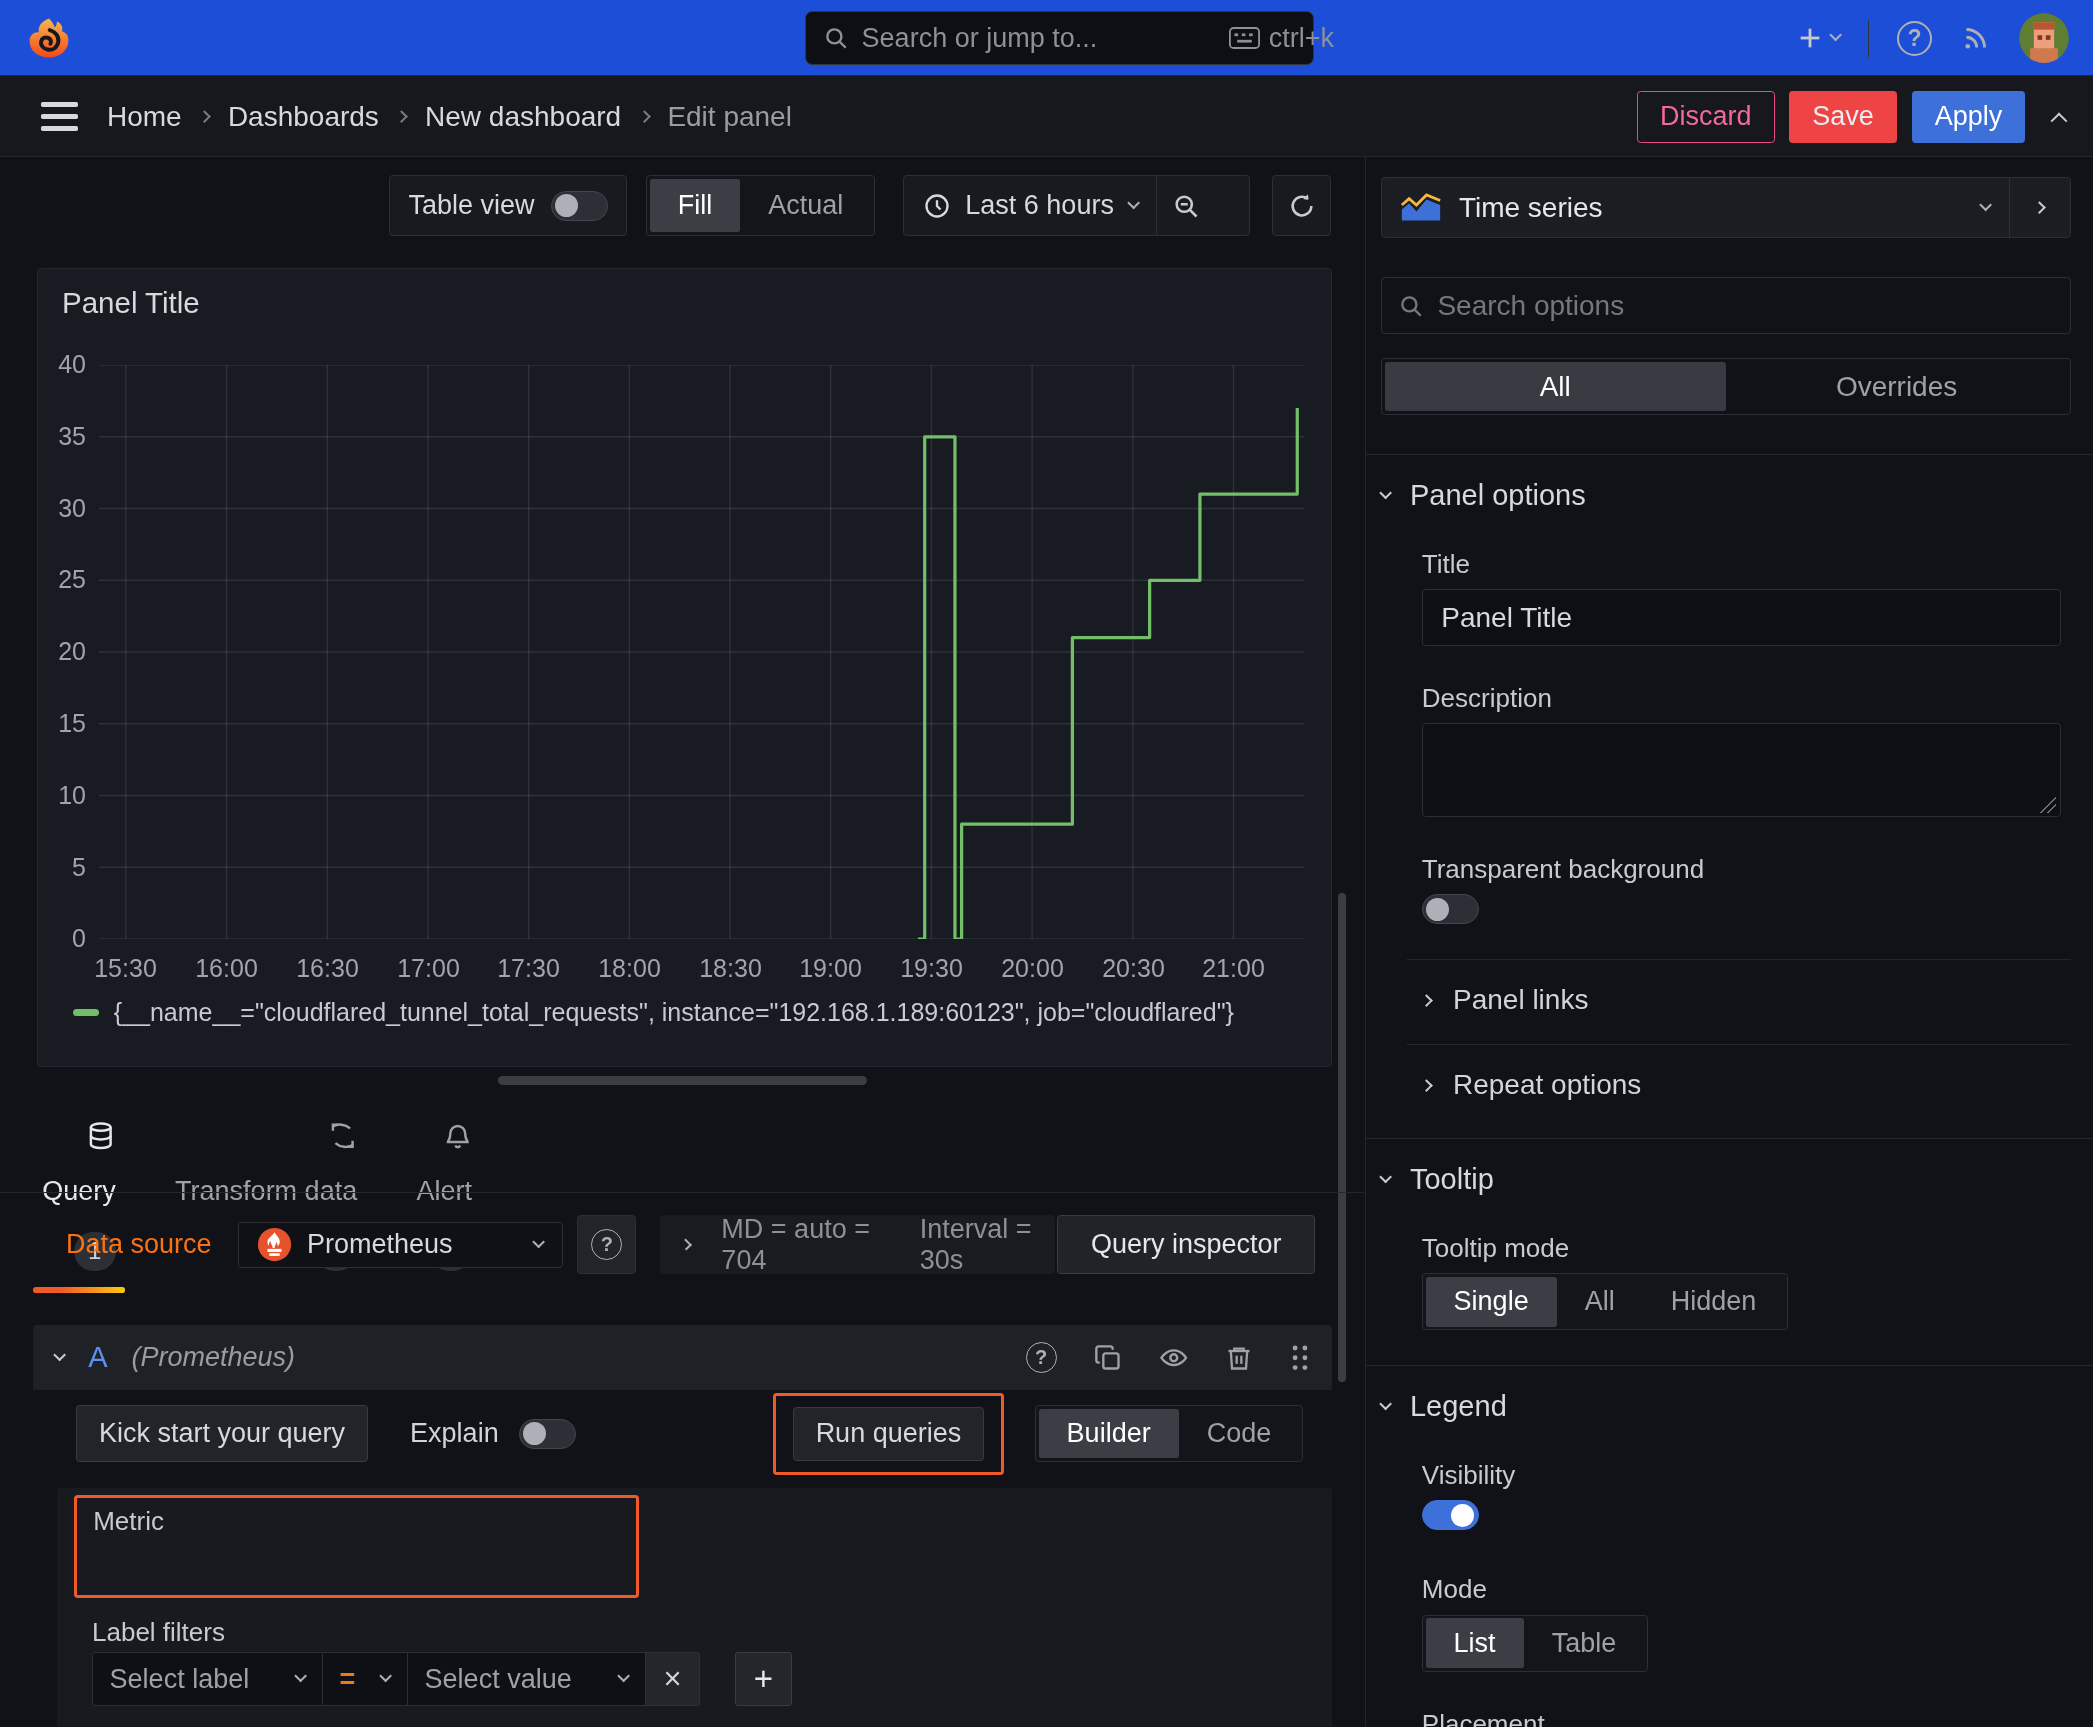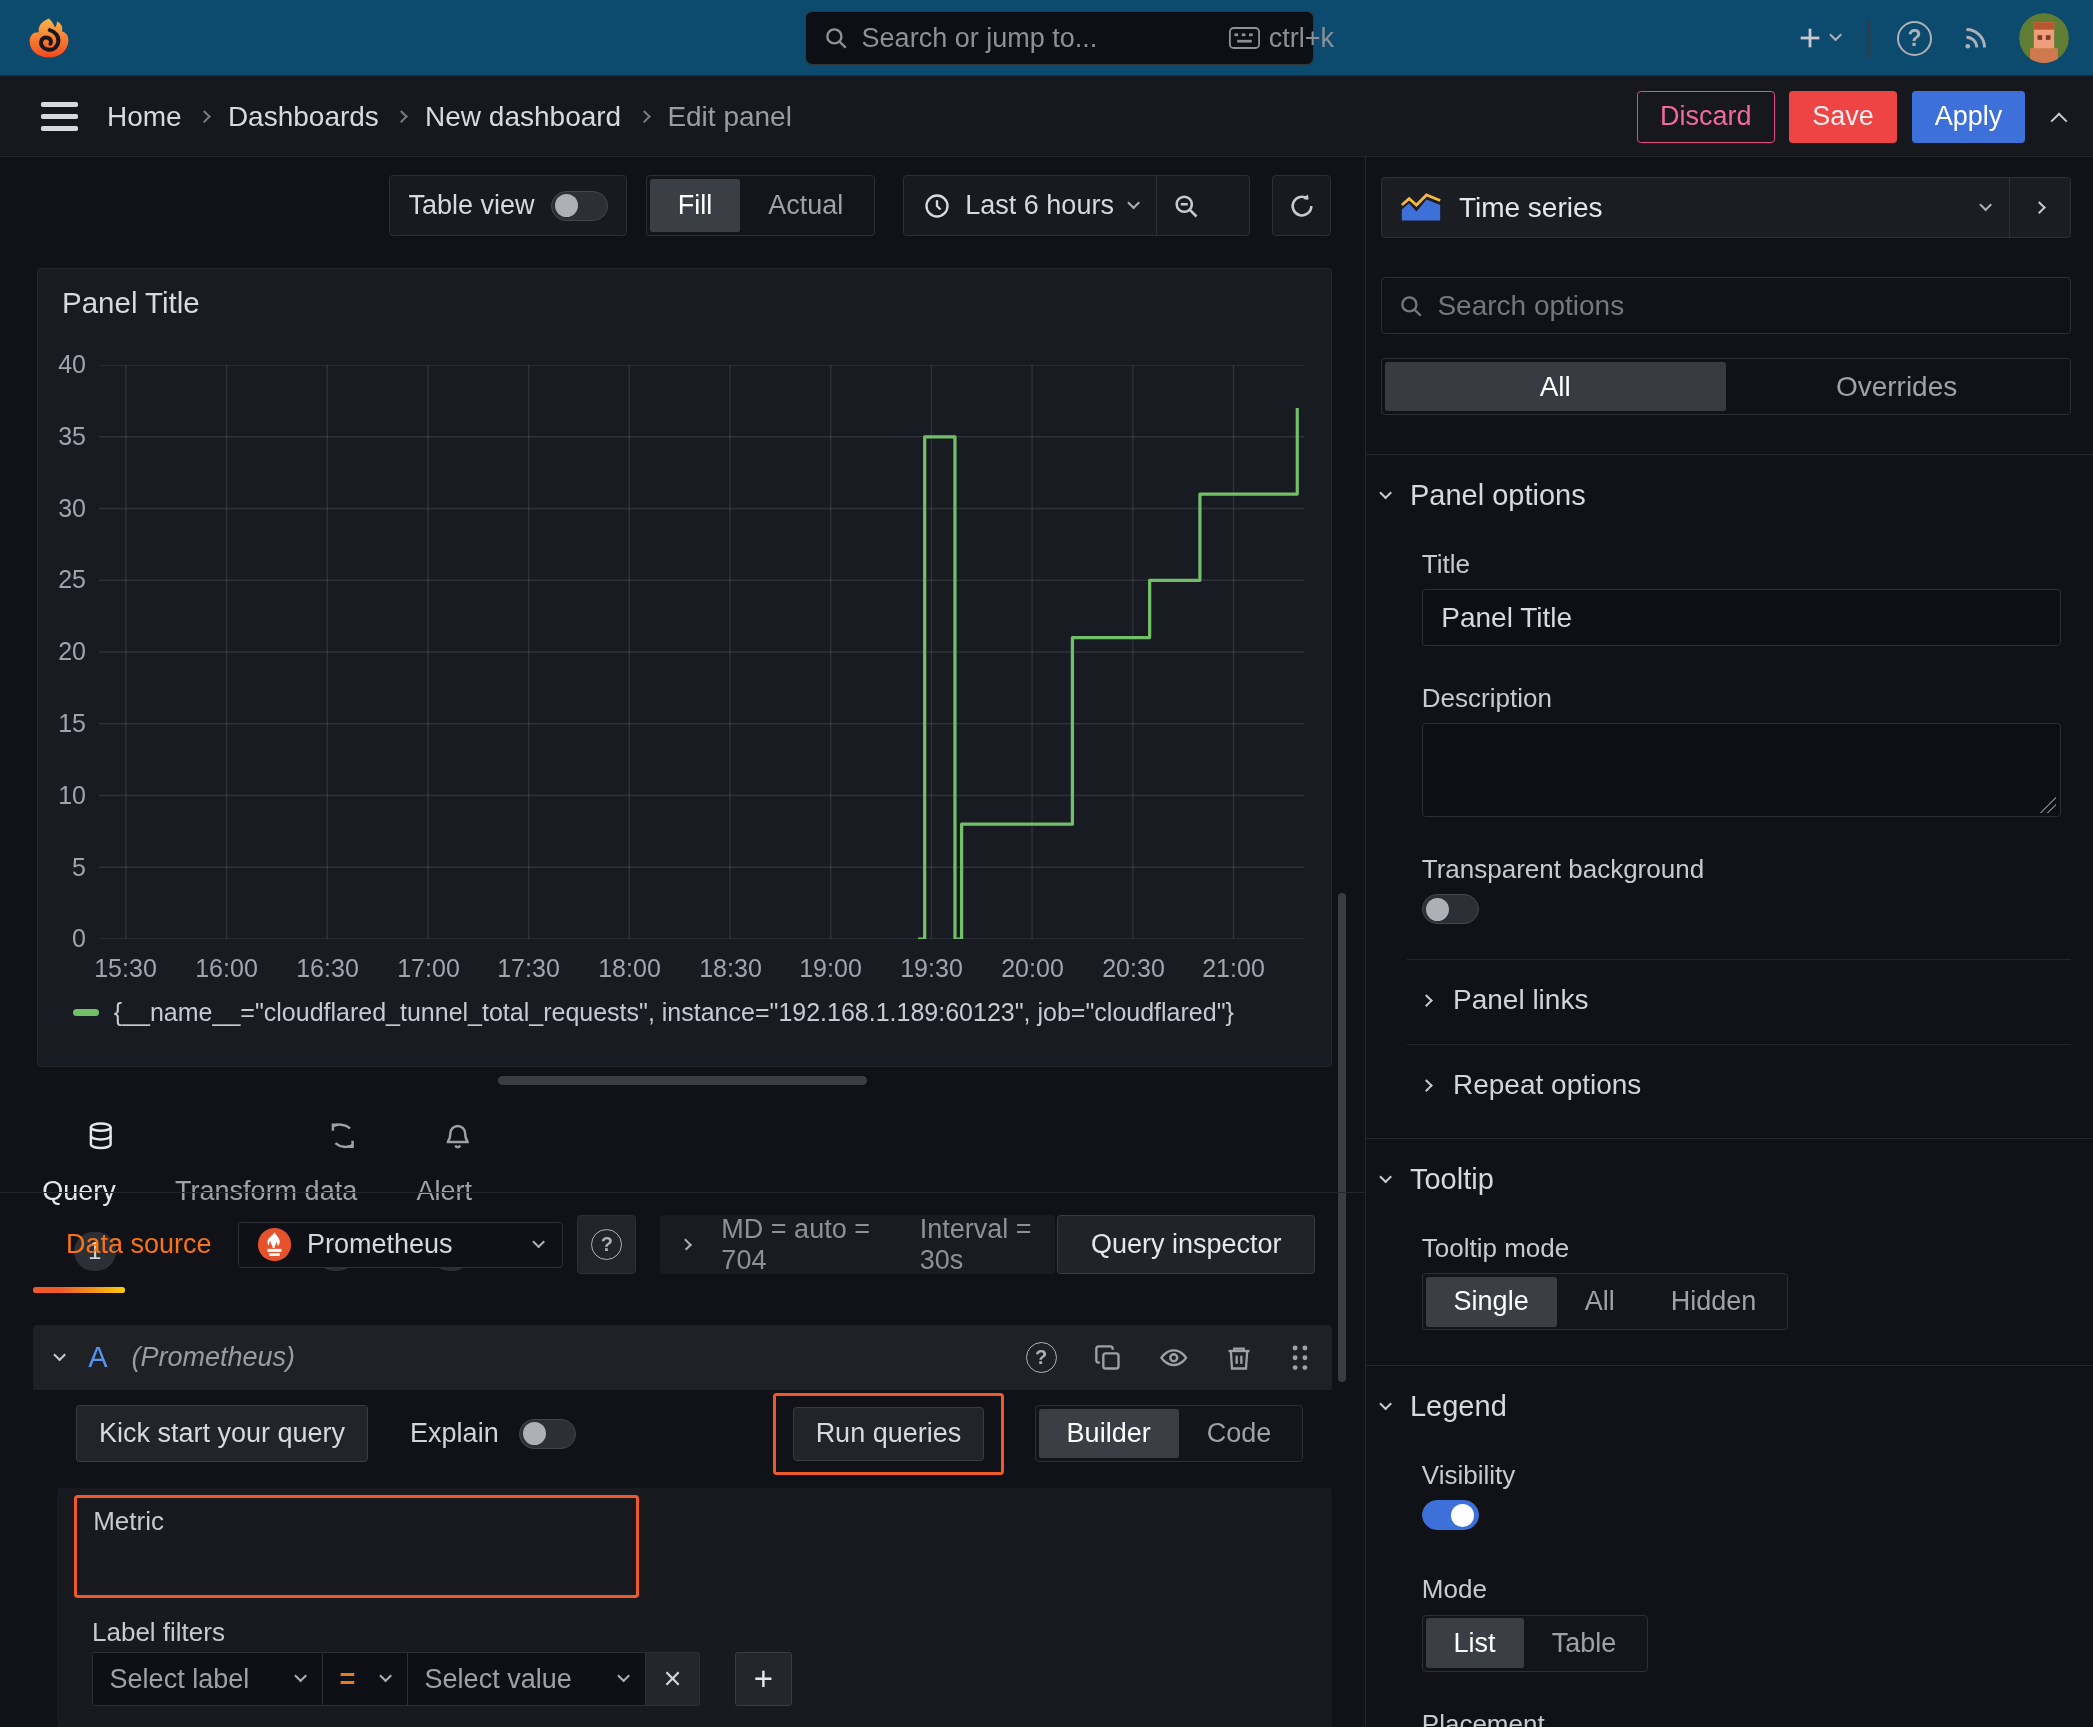--- a/index.html
+++ b/index.html
@@ -11,21 +11,21 @@
     font-size: 27px;
     overflow: hidden;
     position: relative;
   }
   .abs { position: absolute; }
   .flex { display: flex; align-items: center; }
 
   
   .topnav {
     position: absolute; left: 0; top: 0; width: 2093px; height: 76px;
-    background: #0c4a6e; border-bottom: 0.9px solid #26272e;
+    background: #1d4ed8; border-bottom: 0.9px solid #26272e;
   }
   .search-box {
     position: absolute; left: 805px; top: 11px; width: 509px; height: 54px;
     background: #0e0f14; border: 0.9px solid #34363d; border-radius: 7.4px;
     display: flex; align-items: center; padding: 0 16.6px; gap: 13px;
   }
   .search-box input {
     background: transparent; border: none; outline: none; color: #9fa1aa;
     font-size: 27px; flex: 1; font-family: "Liberation Sans", sans-serif;
   }

